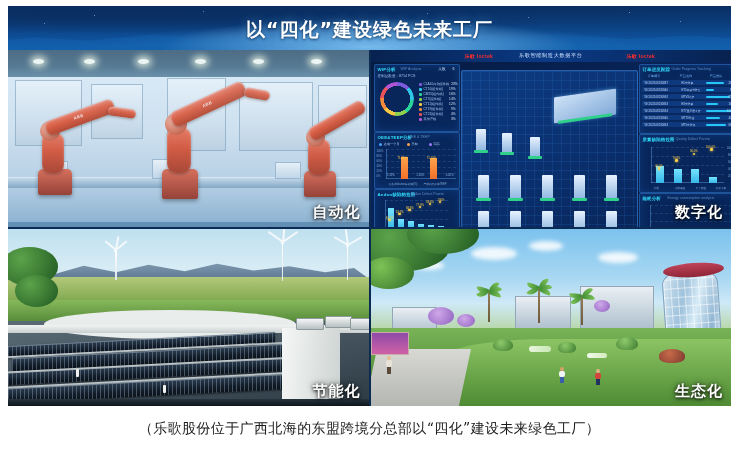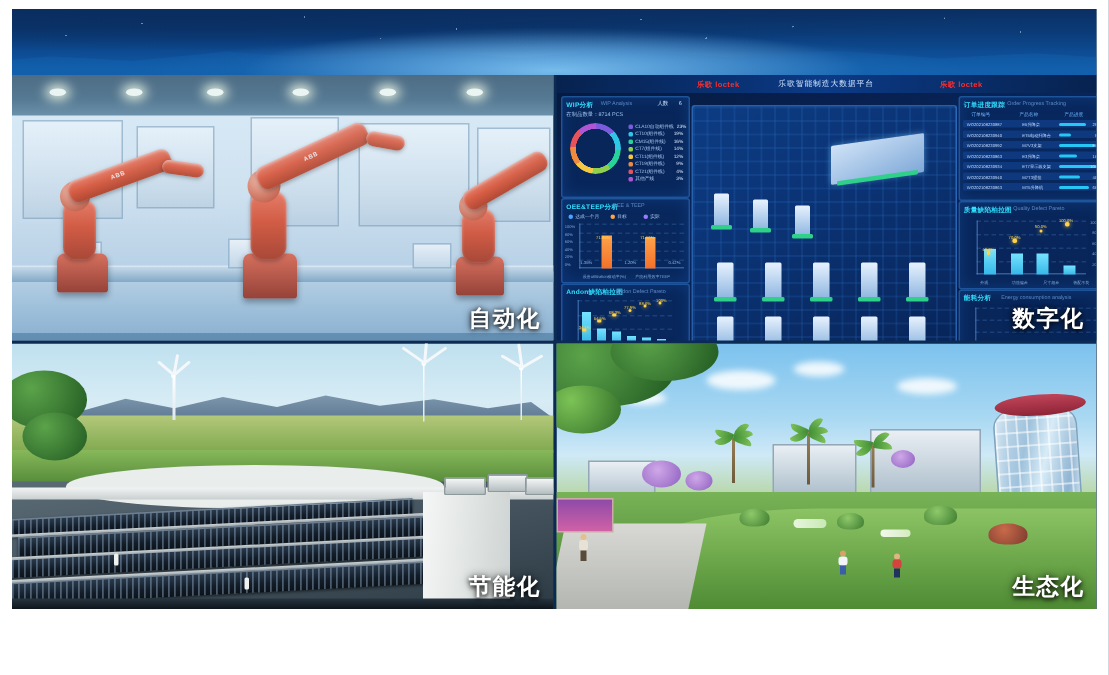--- a/index.html
+++ b/index.html
@@ -174,20 +174,21 @@
 <body>
 
 <div class="page">
 
   <div class="figure">
 
     <div class="banner">
       <div class="stars"></div>
       <div class="ridge"></div>
       <div class="glow"></div>
+      <div class="banner-title">以“四化”建设绿色未来工厂</div>
     </div>
 
     <div class="grid">
 
       <div class="cell">
         <div class="robots">
           <div class="rb-ceiling"></div>
           <div class="rb-lamp" style="left:7%;"></div>
           <div class="rb-lamp" style="left:21%;"></div>
           <div class="rb-lamp" style="left:36%;"></div>
@@ -635,13 +636,14 @@
             <div class="p-leg" style="left:2px;top:11px;width:4px;height:7px;background:#5a4a3a;"></div>
           </div>
           <div class="eco-pano" style="left:0;top:58%;width:10%;height:12%;"></div>
         </div>
         <div class="cell-label">生态化</div>
       </div>
 
     </div>
   </div>
 
+  <div class="caption">（乐歌股份位于广西北海的东盟跨境分总部以“四化”建设未来绿色工厂）</div>
 </div>
 
 </body></html>

